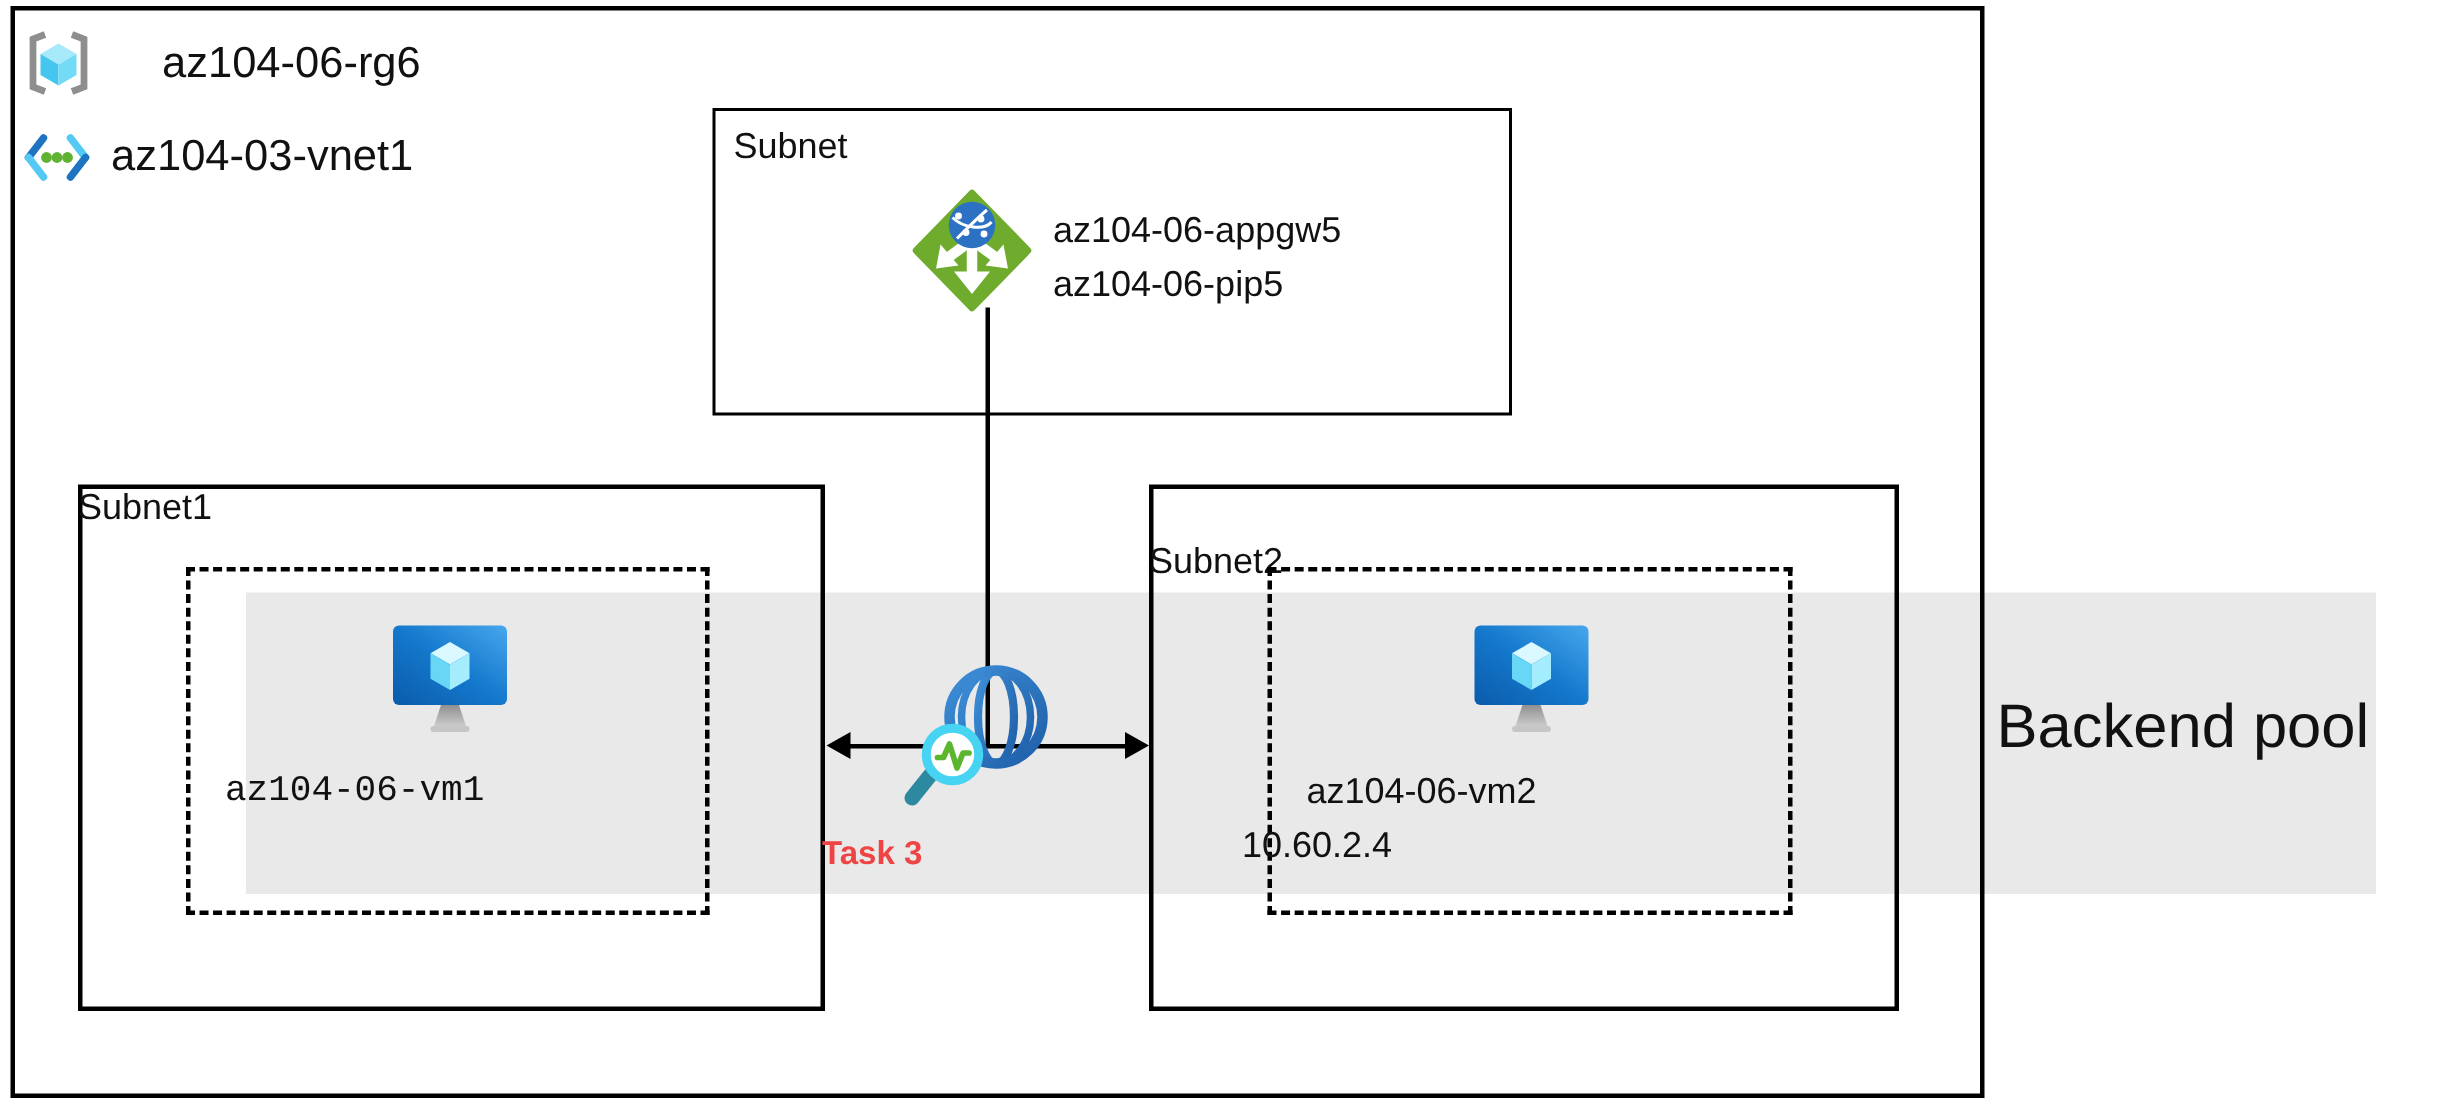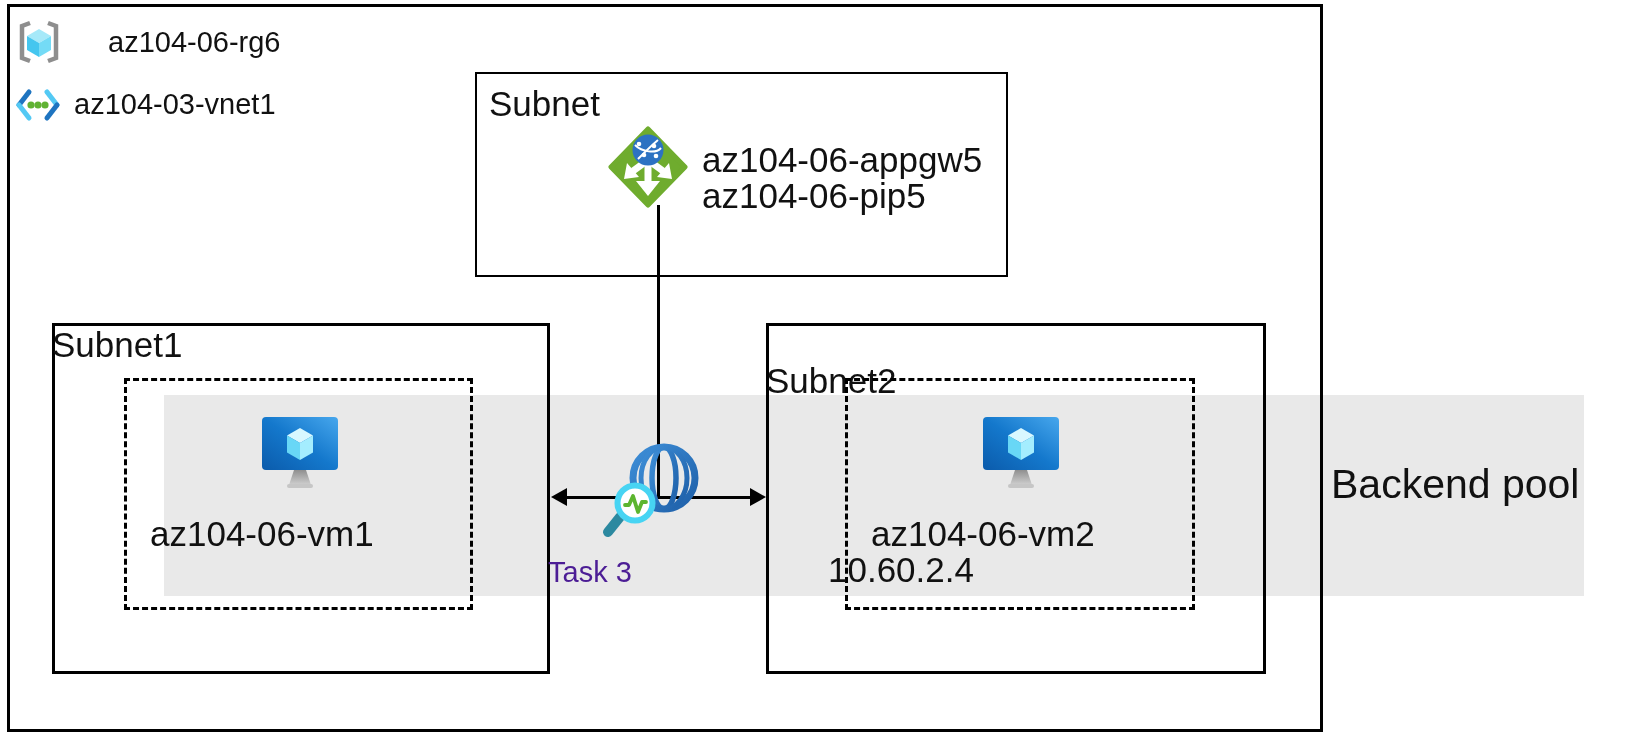--- a/index.html
+++ b/index.html
@@ -25,23 +25,23 @@
   .dashed2{left:845px;width:350px;}
 
   
   .vline{left:657px;top:205px;width:3px;height:293px;background:#000;}
   .hline{left:564px;top:496px;width:188px;height:3px;background:#000;}
   .arrow-left{left:551px;top:488px;width:0;height:0;border-top:9px solid transparent;border-bottom:9px solid transparent;border-right:16px solid #000;}
   .arrow-right{left:750px;top:488px;width:0;height:0;border-top:9px solid transparent;border-bottom:9px solid transparent;border-left:16px solid #000;}
 
   
   .t-header{font-size:29px;}
-  .t-box{font-size:35px;}
+  .t-box{font-size:24px;}
   .t-center{text-align:left;}
-  .t-task{font-size:29px;font-weight:normal;color:#4c1d95;}
+  .t-task{font-size:22px;font-weight:bold;color:#ef4444;}
   .t-pool{font-size:41px;}
 
   .icon{position:absolute;}
 </style>
 </head>
 <body>
 
 <div class="stage">
 
   <div class="abs band"></div>
@@ -115,21 +115,21 @@
           <stop offset="1" stop-color="#CFCFCF"></stop>
       </linearGradient>
     </defs>
     <rect x="2" y="2" width="76" height="53" rx="4" fill="url(#scr1)"></rect>
     <polygon points="40,13 53,20.5 40,28 27,20.5" fill="#D9F8FF"></polygon>
     <polygon points="27,20.5 40,28 40,45 27,37.5" fill="#68D7F6"></polygon>
     <polygon points="53,20.5 40,28 40,45 53,37.5" fill="#A4EDFE"></polygon>
     <polygon points="34,55 46,55 51,70 29,70" fill="url(#stand1)"></polygon>
     <rect x="27" y="69" width="26" height="4" rx="2" fill="#C6C6C6"></rect>
   </svg>
-  <div class="lbl t-box t-center" style="left:150px;top:514px;width:300px;">az104-06-vm1</div>
+  <div class="lbl t-box t-center" style="left:150px;top:514px;width:300px;font-family:Liberation Mono, monospace;">az104-06-vm1</div>
 
   <svg class="icon" style="left:981px;top:415px;" width="80" height="76" viewBox="0 0 80 76">
     <defs>
       <linearGradient id="scr2" x1="1" y1="0" x2="0" y2="1">
         <stop offset="0" stop-color="#47A7ED"></stop>
           <stop offset="0.5" stop-color="#1478CC"></stop>
           <stop offset="1" stop-color="#0B5BAB"></stop>
       </linearGradient>
       <linearGradient id="stand2" x1="0" y1="0" x2="0" y2="1">
         <stop offset="0" stop-color="#8F8F8F"></stop>

